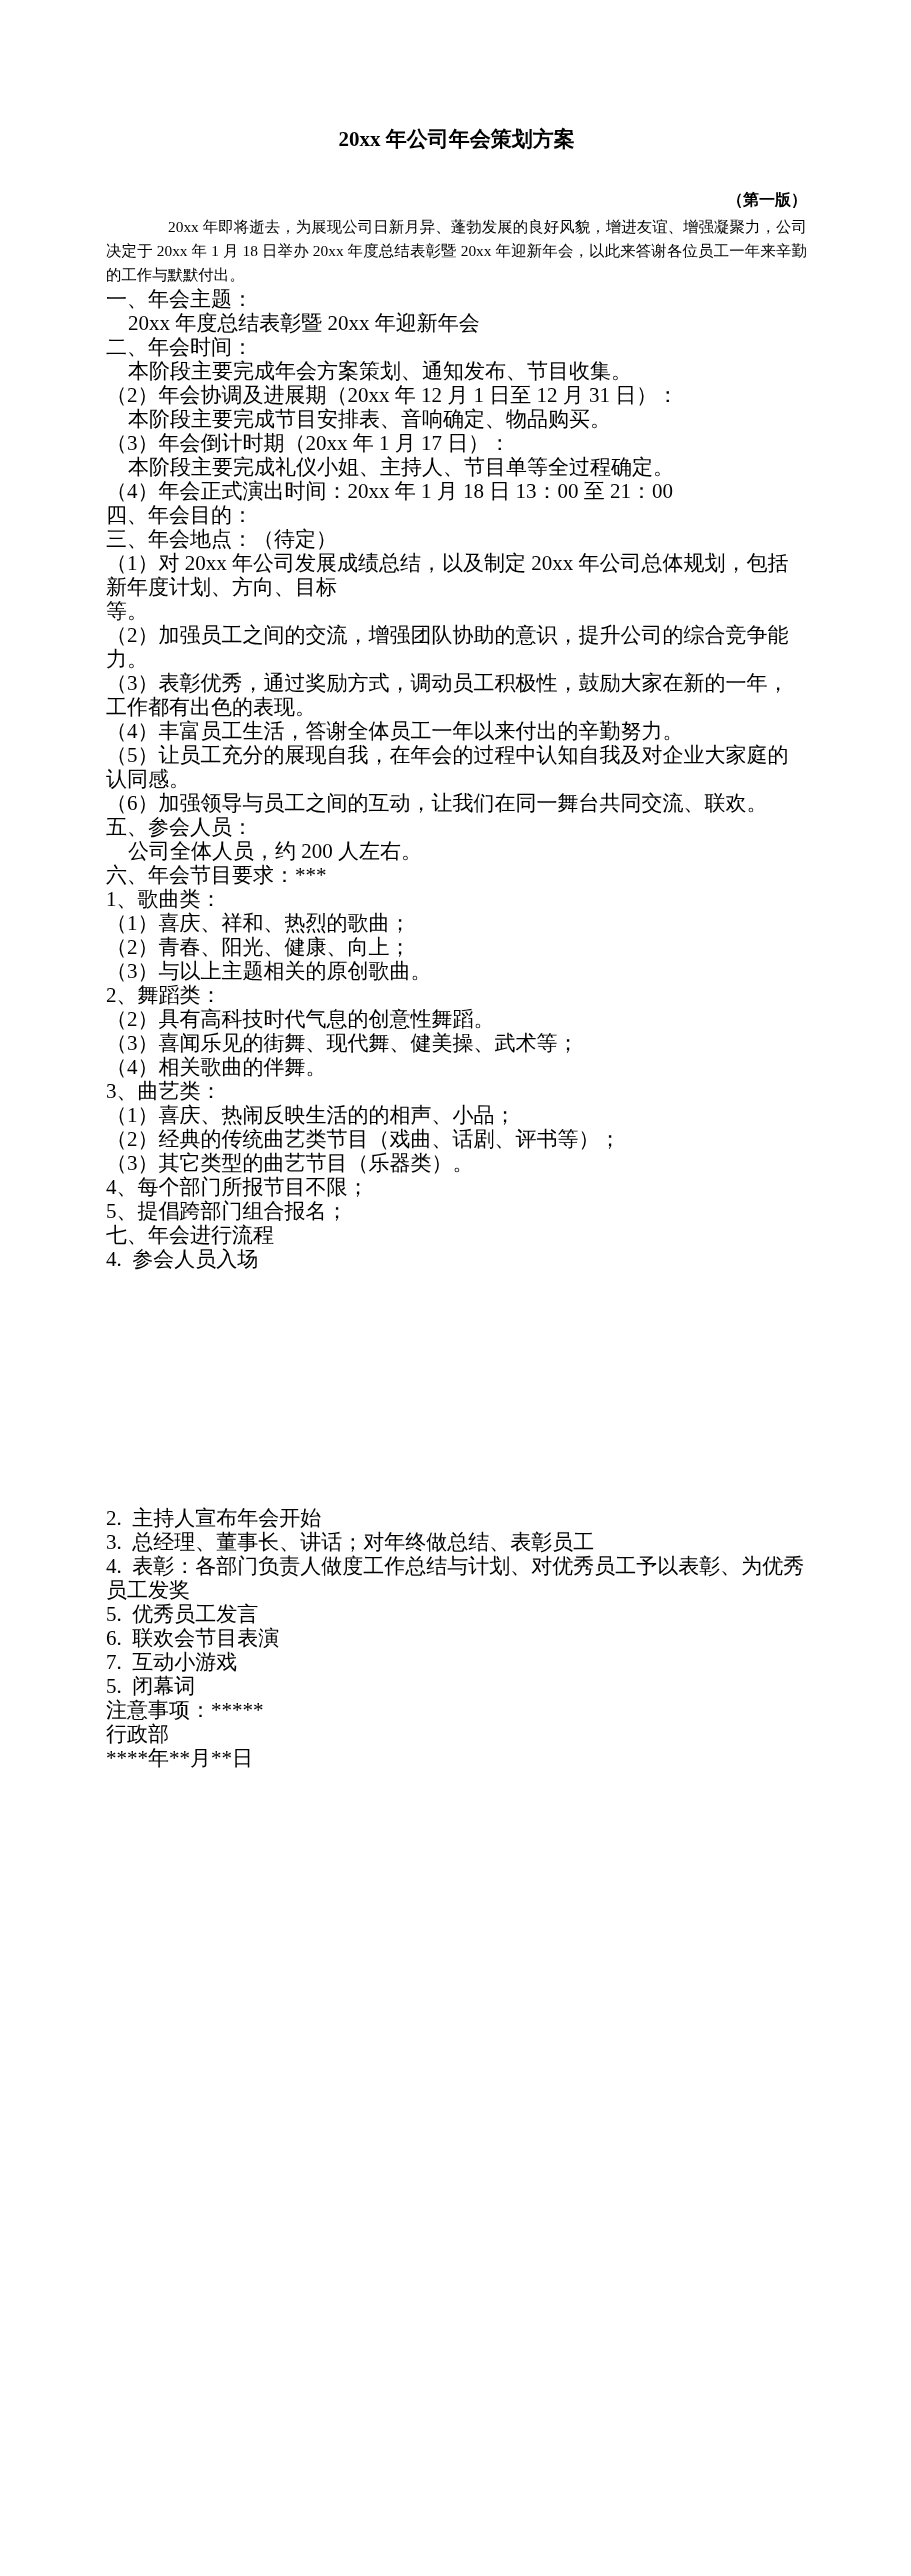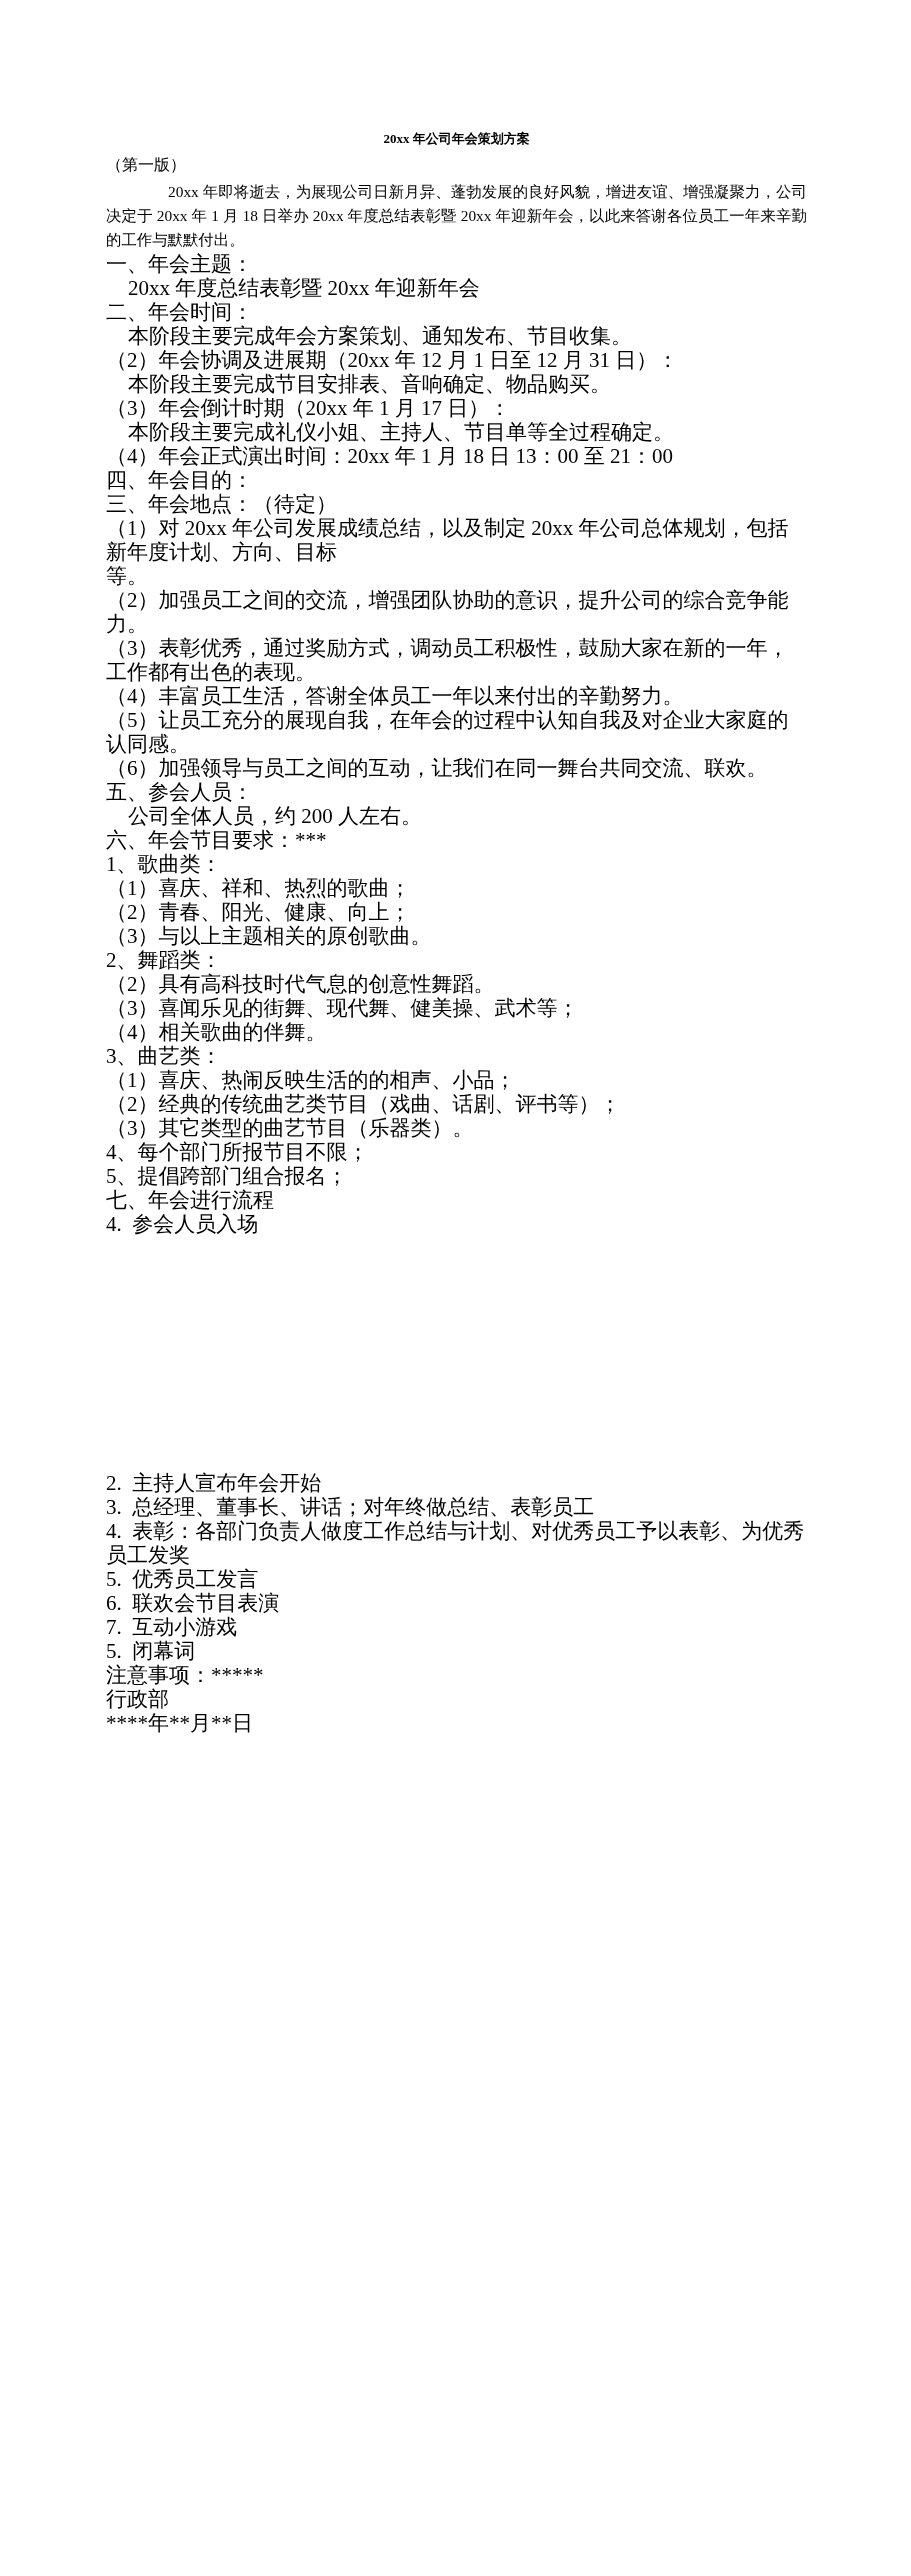--- a/index.html
+++ b/index.html
@@ -12,32 +12,33 @@
   }
   .page {
     box-sizing: border-box;
     width: 911px;
     height: 2576px;
     padding: 129px 104px 0 106px;
     background: #ffffff;
     overflow: hidden;
   }
   .doc-title {
-    font-size: 13px;
+    font-size: 21px;
     line-height: 20.6px;
     font-weight: bold;
     text-align: center;
     white-space: pre-wrap;
   }
   .doc-subtitle {
     font-size: 16px;
     line-height: 29px;
-    font-weight: normal;
-    text-align: left;
+    font-weight: bold;
+    text-align: right;
     white-space: pre-wrap;
+    margin-top: 35px;
   }
   .intro {
     margin: 1.5px 0 0 0;
     font-size: 15.4px;
     line-height: 24px;
     text-indent: 62px;
     text-align: justify;
     white-space: normal;
     font-family: Liberation Serif, serif;
   }

